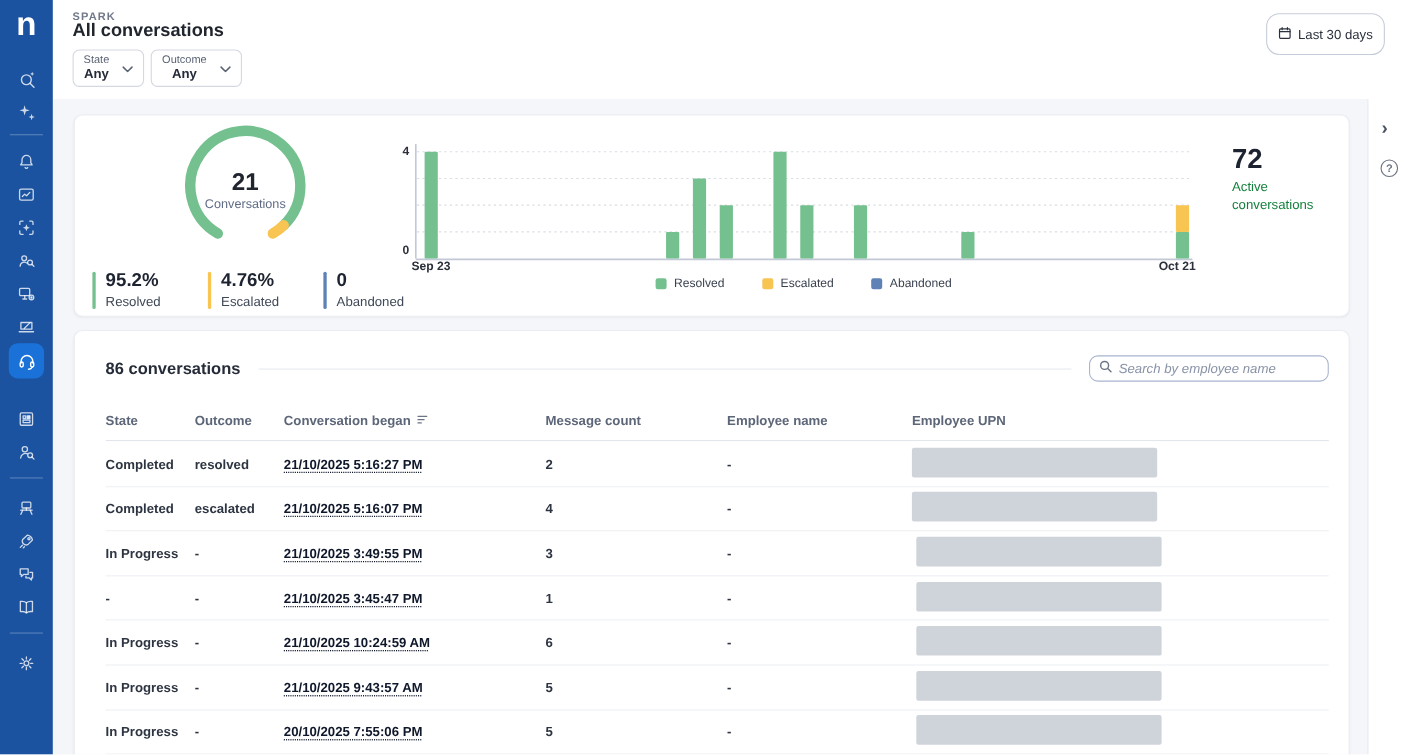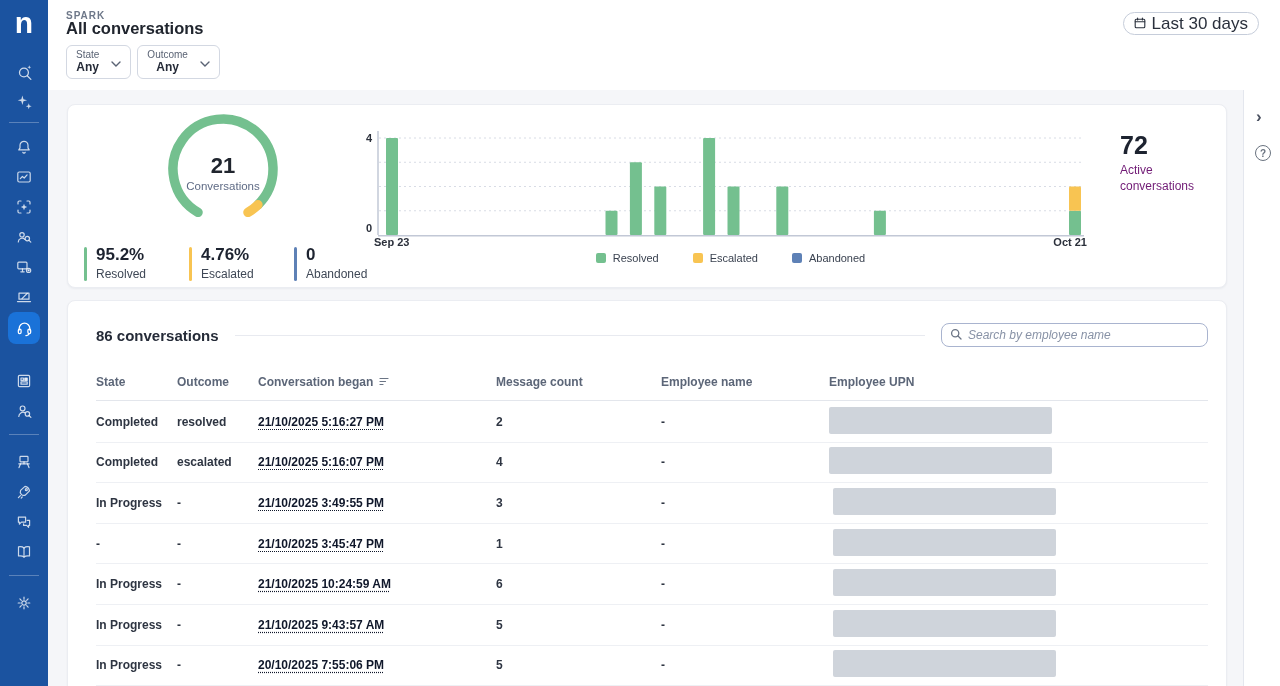--- a/index.html
+++ b/index.html
@@ -17,21 +17,21 @@
 
   
   .main-header { position:absolute; left:48px; top:0; width:1232px; height:90px; background:#fff; }
   .eyebrow { position:absolute; left:18px; top:10px; font-size:10px; font-weight:bold; letter-spacing:1px; color:#6e7889; }
   .page-title { position:absolute; left:18px; top:19px; font-size:16.5px; font-weight:bold; color:#20252e; }
   .chips { position:absolute; left:18px; top:45px; display:flex; gap:6px; }
   .chip { border:1px solid #d3d8e2; border-radius:6px; background:#fff; padding:3px 9px 4px 9px; display:flex; align-items:center; gap:12px; cursor:pointer; }
   .chip-texts { display:flex; flex-direction:column; }
   .chip-label { font-size:10px; color:#5a6374; }
   .chip-value { font-size:12px; color:#252b38; font-weight:bold;text-align:center; }
-  .range-btn { position:absolute; right:21px; top:12px; height:23px; border:1px solid #c6cdda; border-radius:12px; padding:0 10px; font-size:17px; color:#2a303c; display:flex; gap:6px; align-items:center; background:#fff; cursor:pointer; }
+  .range-btn { position:absolute; right:21px; top:12px; height:38px; border:1px solid #c6cdda; border-radius:12px; padding:0 10px; font-size:12px; color:#2a303c; display:flex; gap:6px; align-items:center; background:#fff; cursor:pointer; }
 
   
   .content { position:absolute; left:48px; top:90px; width:1195px; height:596px; background:#f5f6f9; overflow:hidden; }
   .card { position:absolute; background:#fff; border:1px solid #ebedf2; border-radius:8px; box-shadow:0 1px 2px rgba(20,30,60,.05); }
   .card1 { left:19px; top:14px; width:1160px; height:184px; }
   .card2 { left:19px; top:210px; width:1160px; height:400px; }
 
   
   .gauge-wrap { position:absolute; left:90px; top:8px; width:130px; height:112px; }
   .gauge-center { position:absolute; left:90px; top:48px; width:130px; text-align:center; }
@@ -49,27 +49,27 @@
   .ytick.top { top:21px; } .ytick.bottom { top:111px; }
   .xlabel { position:absolute; top:125px; font-size:11px; font-weight:bold; color:#2b303b; }
   .xlabel.start { left:16px; } .xlabel.end { right:16px; }
   .chart-legend { position:absolute; left:0; top:141px; width:745px; display:flex; justify-content:center; gap:34px; }
   .legend-item { display:flex; align-items:center; gap:7px; }
   .legend-swatch { width:10px; height:10px; border-radius:2px; }
   .legend-label { font-size:11px; color:#3a4250; }
 
   .active-stat { position:absolute; left:1052px; top:26px; width:110px; }
   .active-num { font-size:25px; font-weight:bold; color:#1d2330; }
-  .active-label { font-size:12px; color:#701a75; line-height:1.35; margin-top:2px; width:86px; }
+  .active-label { font-size:12px; color:#15803d; line-height:1.35; margin-top:2px; width:86px; }
 
   
   .tbl-head-row { position:absolute; left:28px; top:22px; right:18px; display:flex; align-items:center; }
   .tbl-title { font-size:15px; font-weight:bold; color:#252b38; white-space:nowrap; }
   .head-line { flex:1; height:1px; background:#e8eaf0; margin:0 16px; }
-  .search-box { width:267px; height:24px; border:1.5px solid #a9b4cf; border-radius:8px; display:flex; align-items:center; padding:0 8px; gap:6px; background:#fff; }
+  .search-box { width:218px; height:24px; border:1.5px solid #a9b4cf; border-radius:8px; display:flex; align-items:center; padding:0 8px; gap:6px; background:#fff; }
   .search-box input { border:none; outline:none; flex:1; font-size:12px; font-style:italic; color:#4a5264; font-family:"Liberation Sans",sans-serif; background:transparent; }
   .search-box input::placeholder { color:#8892a6; font-style:italic; }
 
   .thead, .trow { display:grid; grid-template-columns:81px 81px 238px 165px 168px 1fr; align-items:center;font-weight:bold; }
   .thead { position:absolute; left:28px; top:74px; right:18px; font-size:12px; font-weight:bold; color:#5c6678; padding-bottom:11px; border-bottom:1px solid #e3e6ec; }
   .th { display:flex; align-items:center; gap:6px; }
   .rows { position:absolute; left:28px; top:101px; right:18px; }
   .trow { height:40.6px; font-size:12px; color:#2e3542; border-bottom:1px solid #eef0f4; }
   .trow a.link { color:#0f172a; text-decoration:underline dotted; text-underline-offset:3px; }
   .upn-block { width:223px; height:27px; background:#cfd4db; border-radius:2px; }

